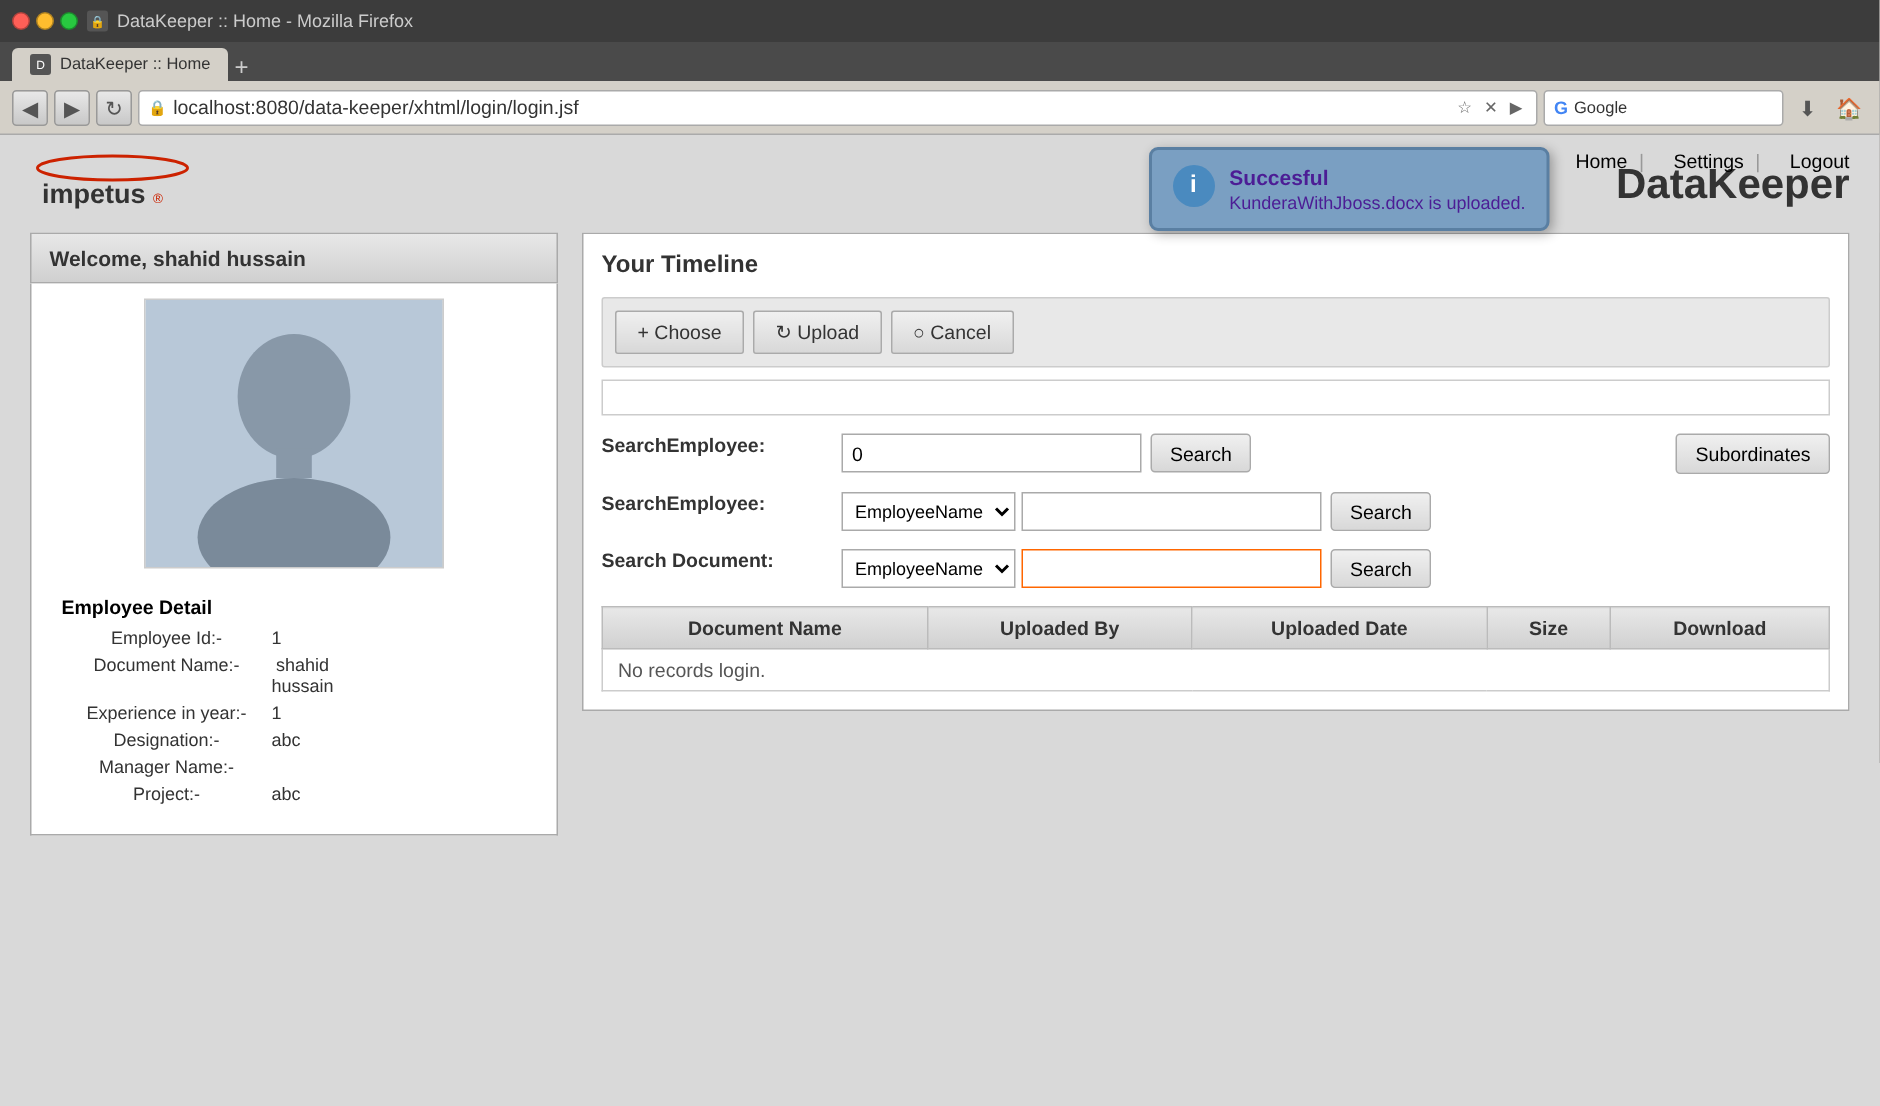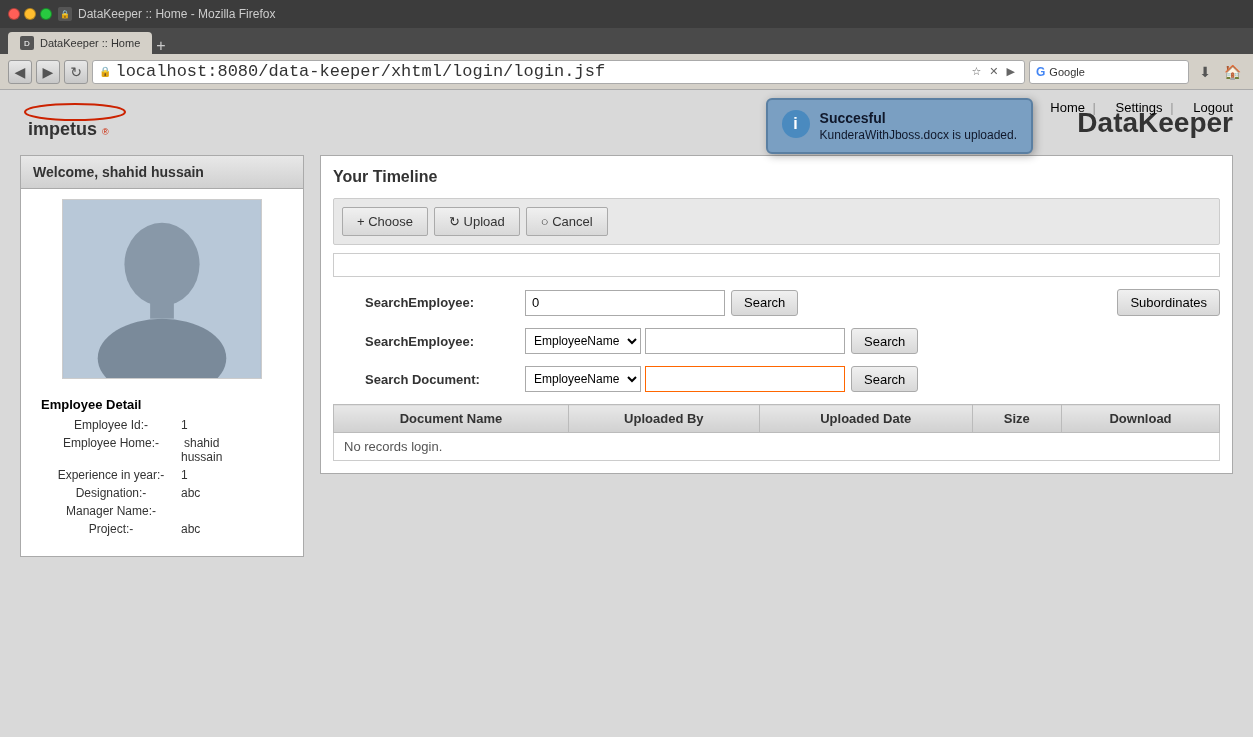--- a/index.html
+++ b/index.html
@@ -14,21 +14,21 @@
     .win-min { background: #ffbd2e; }
     .win-max { background: #28c940; }
     .tab-bar-chrome { display: flex; align-items: flex-end; padding: 0 8px; height: 26px; background: #4a4a4a; }
     .browser-tab { background: #d4d0c8; padding: 4px 12px; border-radius: 4px 4px 0 0; font-size: 11px; color: #333; display: flex; align-items: center; gap: 6px; height: 22px; }
     .favicon { width: 14px; height: 14px; background: #555; border-radius: 2px; font-size: 8px; display: flex; align-items: center; justify-content: center; color: white; }
     .new-tab-btn { color: #ccc; font-size: 16px; margin-left: 4px; cursor: pointer; line-height: 1; }
     .nav-bar { background: #d4d0c8; padding: 4px 8px; display: flex; align-items: center; gap: 4px; height: 36px; border-bottom: 1px solid #aaa; }
     .nav-btn { background: linear-gradient(to bottom, #e8e8e8, #c8c8c8); border: 1px solid #999; border-radius: 3px; width: 24px; height: 24px; cursor: pointer; display: flex; align-items: center; justify-content: center; font-size: 14px; color: #555; }
     .address-bar { flex: 1; display: flex; align-items: center; background: white; border: 1px solid #aaa; border-radius: 3px; padding: 2px 6px; height: 24px; gap: 4px; }
     .address-icon { font-size: 10px; color: #666; }
-    .address-text { font-size: 17px; color: #333; flex: 1; font-family: Liberation Mono, monospace; }
+    .address-text { font-size: 13px; color: #333; flex: 1; }
     .address-actions { display: flex; gap: 2px; }
     .addr-btn { font-size: 11px; color: #666; cursor: pointer; padding: 1px 3px; }
     .search-bar { display: flex; align-items: center; background: white; border: 1px solid #aaa; border-radius: 3px; padding: 2px 6px; height: 24px; gap: 4px; width: 160px; }
     .search-text { font-size: 11px; color: #333; flex: 1; }
     .nav-icons { display: flex; gap: 4px; }
     .nav-icon-btn { width: 24px; height: 24px; display: flex; align-items: center; justify-content: center; color: #555; font-size: 14px; cursor: pointer; }
 
     
     .page-content { background: #d9d9d9; flex: 1; overflow-y: auto; padding: 0; }
     .page-inner { background: #d9d9d9; min-height: 100%; }
@@ -36,29 +36,29 @@
     
     .header { display: flex; align-items: center; justify-content: space-between; padding: 10px 20px; background: #d9d9d9; position: relative; }
     .logo { display: flex; align-items: flex-end; }
     .nav-links { position: absolute; top: 10px; right: 20px; font-size: 13px; }
     .nav-links a { color: #000000; text-decoration: none; margin-left: 12px; }
     .nav-sep { color: #999; margin: 0 4px; }
 
     
     .notification { position: absolute; top: 8px; right: 220px; background: #7a9fc2; border: 2px solid #5a7fa2; border-radius: 6px; padding: 10px 14px; display: flex; align-items: flex-start; gap: 10px; min-width: 200px; z-index: 100; box-shadow: 2px 2px 8px rgba(0,0,0,0.3); }
     .notif-icon { width: 28px; height: 28px; background: #4a8abf; border-radius: 50%; display: flex; align-items: center; justify-content: center; color: white; font-size: 16px; font-weight: bold; flex-shrink: 0; }
-    .notif-content { color: #0f172a; }
+    .notif-content { color: #4c1d95; }
     .notif-title { font-weight: bold; font-size: 14px; }
     .notif-msg { font-size: 12px; margin-top: 2px; }
 
     
     .main-content { display: flex; gap: 0; padding: 0 20px 20px; }
 
     
-    .left-panel { width: 284px; flex-shrink: 0; }
+    .left-panel { width: 352px; flex-shrink: 0; }
     .welcome-box { background: linear-gradient(to bottom, #e8e8e8, #d0d0d0); border: 1px solid #aaa; padding: 8px 12px; font-weight: bold; font-size: 14px; color: #333; margin-bottom: 0; }
     .profile-card { background: white; border: 1px solid #aaa; border-top: none; padding: 10px; }
     .avatar-container { display: flex; justify-content: center; margin-bottom: 12px; }
     .avatar { width: 200px; height: 180px; background: linear-gradient(135deg, #b8c8d8, #8898a8); display: flex; align-items: center; justify-content: center; overflow: hidden; border: 1px solid #ccc; }
     .employee-details { padding: 6px 10px; }
     .detail-section-title { font-weight: bold; font-size: 13px; margin-bottom: 6px; }
     .detail-row { display: flex; margin-bottom: 4px; text-align: center; }
     .detail-label { width: 140px; color: #333; font-size: 12px; }
     .detail-value { color: #333; font-size: 12px; }
 
@@ -68,21 +68,21 @@
     .timeline-title { font-size: 16px; font-weight: bold; color: #333; margin-bottom: 12px; }
 
     
     .btn-group { display: flex; gap: 6px; margin-bottom: 8px; padding: 8px; background: #e8e8e8; border: 1px solid #ccc; border-radius: 2px; }
     .btn { padding: 6px 14px; border: 1px solid #aaa; border-radius: 2px; cursor: pointer; font-size: 13px; background: linear-gradient(to bottom, #f0f0f0, #d8d8d8); color: #333; display: flex; align-items: center; gap: 4px; }
 
     
     .progress-area { background: white; border: 1px solid #ccc; height: 24px; margin-bottom: 12px; }
 
     
-    .form-row { display: flex; align-items: center; margin-bottom: 12px; margin-left: 32px; }
+    .form-row { display: flex; margin-bottom: 12px; }
     .form-label { width: 160px; font-weight: bold; font-size: 13px; color: #333; }
     .form-input { border: 1px solid #aaa; padding: 4px 6px; font-size: 13px; height: 26px; }
     .form-input-number { width: 200px; }
     .form-input-text { width: 200px; }
     .form-select { border: 1px solid #aaa; padding: 3px 4px; font-size: 12px; height: 26px; background: white; }
     .search-btn { padding: 4px 12px; background: linear-gradient(to bottom, #f0f0f0, #d8d8d8); border: 1px solid #aaa; border-radius: 3px; cursor: pointer; font-size: 13px; height: 26px; margin-left: 6px; }
     .subordinates-btn { margin-left: auto; padding: 5px 12px; background: linear-gradient(to bottom, #f0f0f0, #d8d8d8); border: 1px solid #aaa; border-radius: 3px; cursor: pointer; font-size: 13px; }
 
     
     .data-table { width: 100%; border-collapse: collapse; font-size: 13px; }
@@ -189,21 +189,21 @@
                 </svg>
               </div>
             </div>
             <div class="employee-details">
               <div class="detail-section-title">Employee Detail</div>
               <div class="detail-row">
                 <span class="detail-label">Employee Id:-</span>
                 <span class="detail-value">1</span>
               </div>
               <div class="detail-row">
-                <span class="detail-label">Employee Home:-</span>
+                <span class="detail-label">Document Name:-</span>
                 <span class="detail-value">shahid<br>hussain</span>
               </div>
               <div class="detail-row">
                 <span class="detail-label">Experience in year:-</span>
                 <span class="detail-value">1</span>
               </div>
               <div class="detail-row">
                 <span class="detail-label">Designation:-</span>
                 <span class="detail-value">abc</span>
               </div>

